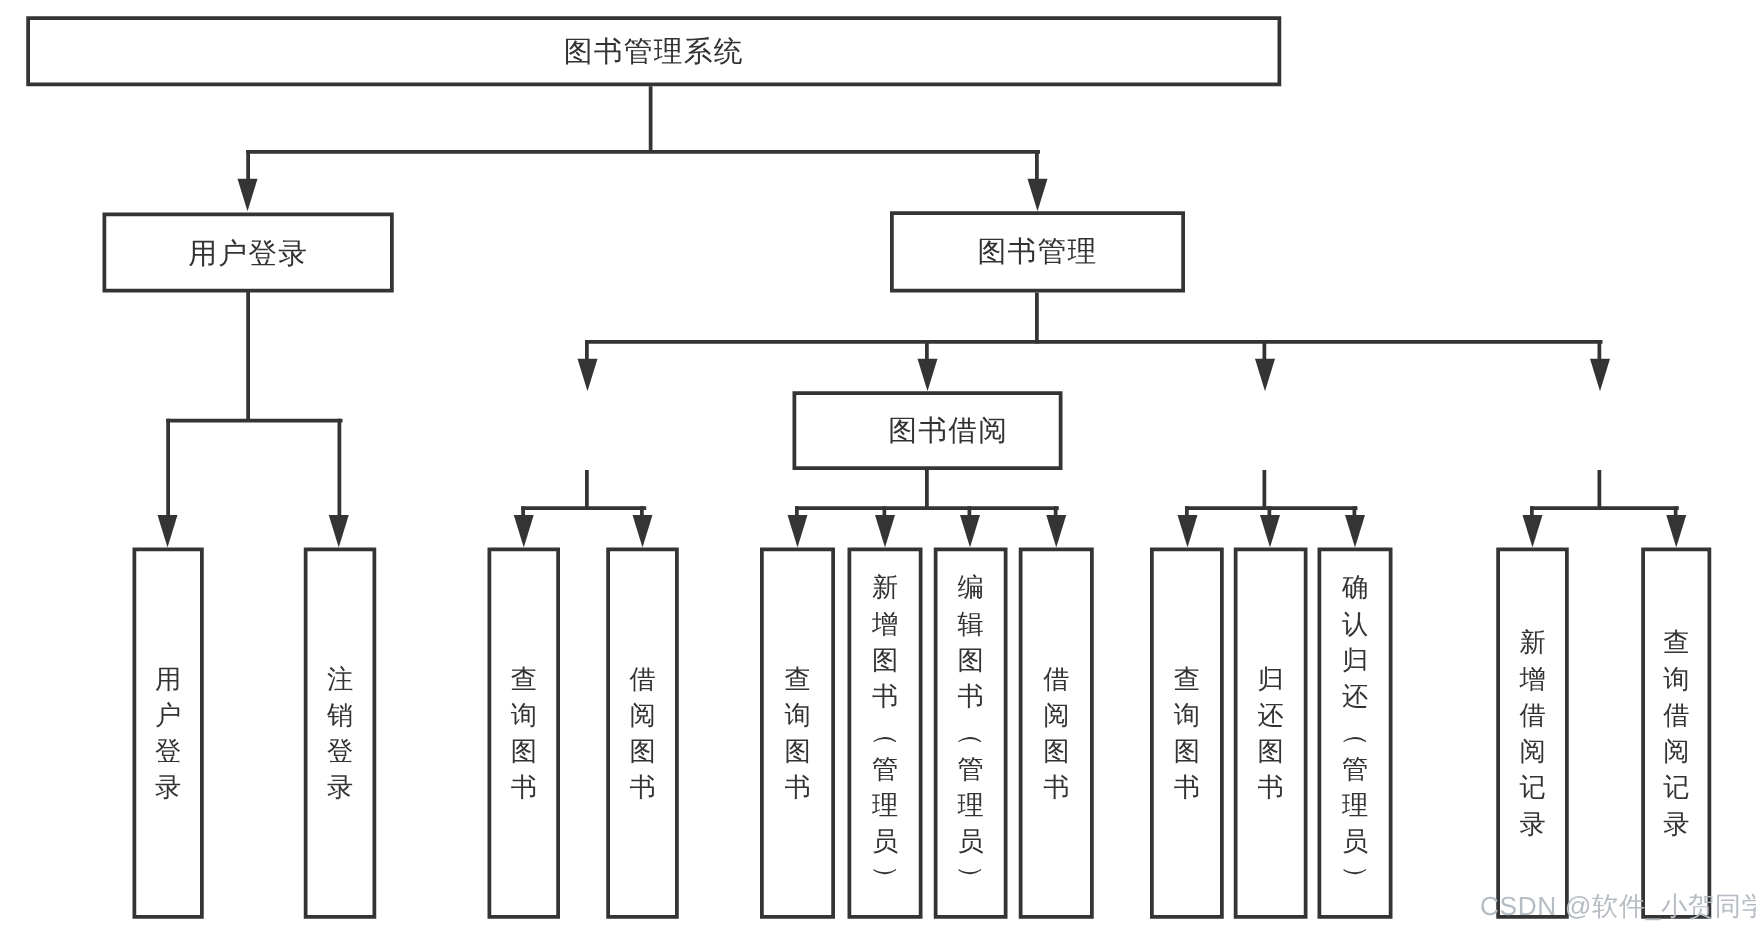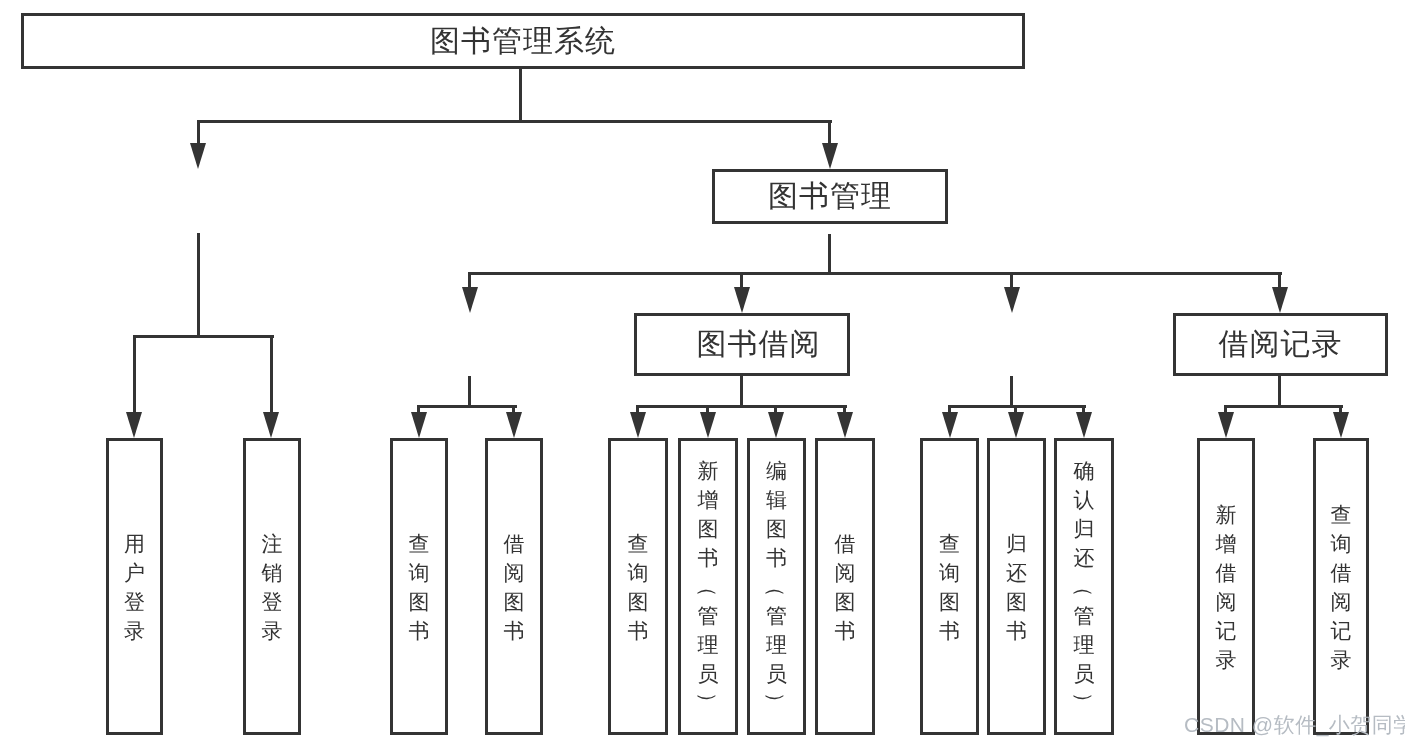--- a/index.html
+++ b/index.html
@@ -15,21 +15,21 @@
   }
   .box {
     position: absolute;
     border: 3px solid #343434;
     background: #ffffff;
     display: flex;
     align-items: center;
     justify-content: center;
   }
   .node-label {
-    font-size: 30px;
+    font-size: 23px;
     color: #333333;
     letter-spacing: 1px;
     white-space: nowrap;
   }
   .leaf .vtext { text-align: center; }
   .vc {
     display: block;
     font-size: 21px;
     line-height: 29px;
     text-align: center;
@@ -57,29 +57,29 @@
 </style>
 </head>
 <body>
 
 <div id="stage">
 
   <div class="box" style="left:21px; top:13px; width:1004px; height:56px;">
     <span class="node-label">图书管理系统</span>
   </div>
 
-  <div class="box" style="left:712px; top:169px; width:236px; height:55px;">
+  <div class="box" style="left:82px; top:170px; width:233px; height:64px;">
+    <span class="node-label">用户登录</span>
+  </div>
+  <div class="box" style="left:712px; top:169px; width:236px; height:65px;">
     <span class="node-label">图书管理</span>
   </div>
 
   <div class="box" style="left:634px; top:313px; width:216px; height:63px;padding-left:33px;">
     <span class="node-label">图书借阅</span>
-  </div>
-  <div class="box" style="left:1173px; top:313px; width:215px; height:63px;">
-    <span class="node-label">借阅记录</span>
   </div>
 
   <div class="box leaf" style="left:106px; top:438px; width:57px; height:297px;">
     <div class="vtext">
         <span class="vc">用</span>
         <span class="vc">户</span>
         <span class="vc">登</span>
         <span class="vc">录</span>
       </div>
   </div>

